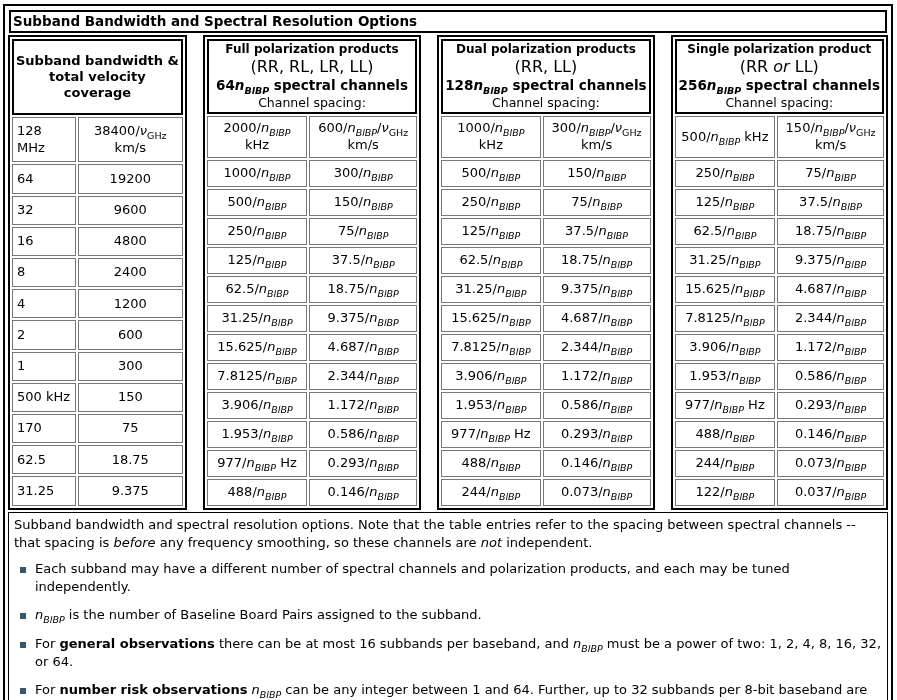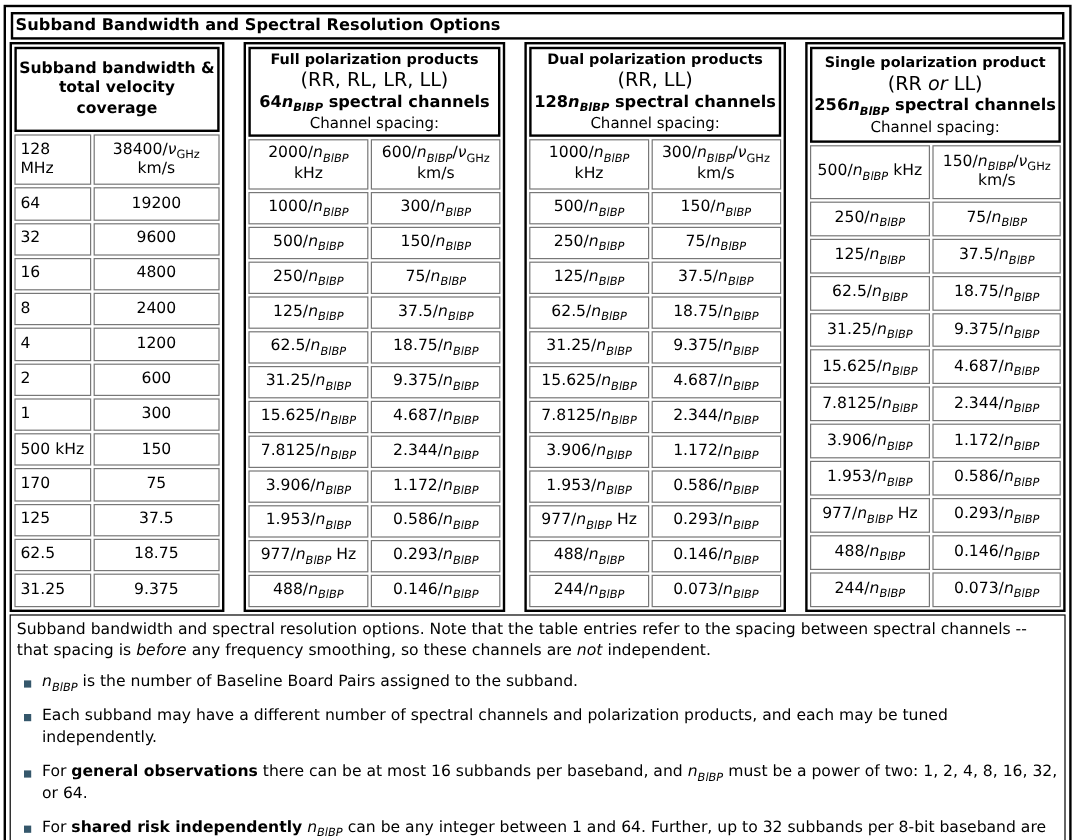--- a/index.html
+++ b/index.html
@@ -126,24 +126,20 @@
           </tr>
           <tr class="r-data">
             <td class="bw dotted">500 kHz</td>
             <td class="vel">150</td>
           </tr>
           <tr class="r-data">
             <td class="bw">170</td>
             <td class="vel">75</td>
           </tr>
           <tr class="r-data">
-            <td class="bw">125</td>
-            <td class="vel">37.5</td>
-          </tr>
-          <tr class="r-data">
             <td class="bw">62.5</td>
             <td class="vel">18.75</td>
           </tr>
           <tr class="r-data">
             <td class="bw">31.25</td>
             <td class="vel">9.375</td>
           </tr>
         </tbody>
       </table>
       <table class="grp">
@@ -337,37 +333,41 @@
             <td class="sp">0.293/<i>n</i><sub><i>BlBP</i></sub></td>
           </tr>
           <tr class="r-data">
             <td class="sp">488/<i>n</i><sub><i>BlBP</i></sub></td>
             <td class="sp">0.146/<i>n</i><sub><i>BlBP</i></sub></td>
           </tr>
           <tr class="r-data">
             <td class="sp">244/<i>n</i><sub><i>BlBP</i></sub></td>
             <td class="sp">0.073/<i>n</i><sub><i>BlBP</i></sub></td>
           </tr>
+          <tr class="r-data">
+            <td class="sp">122/<i>n</i><sub><i>BlBP</i></sub></td>
+            <td class="sp">0.037/<i>n</i><sub><i>BlBP</i></sub></td>
+          </tr>
         </tbody>
       </table>
     </div>
   <div class="notes-box">
     <p class="caption">Subband bandwidth and spectral resolution options. Note that the table entries refer to the spacing between spectral channels -- that spacing is <i>before</i> any frequency smoothing, so these channels are <i>not</i> independent.</p>
     <ul class="notes-list">
         <li>
           <span class="sq" style="background:#35576b"></span>
-          <span class="note-text"><i>n</i><sub><i>BlBP</i></sub> is the number of Baseline Board Pairs assigned to the subband.</span>
+          <span class="note-text">Each subband may have a different number of spectral channels and polarization products, and each may be tuned independently.</span>
         </li>
         <li>
           <span class="sq" style="background:#35576b"></span>
-          <span class="note-text">Each subband may have a different number of spectral channels and polarization products, and each may be tuned independently.</span>
+          <span class="note-text"><i>n</i><sub><i>BlBP</i></sub> is the number of Baseline Board Pairs assigned to the subband.</span>
         </li>
         <li>
           <span class="sq" style="background:#35576b"></span>
           <span class="note-text">For <b>general observations</b> there can be at most 16 subbands per baseband, and <i>n</i><sub><i>BlBP</i></sub> must be a power of two: 1, 2, 4, 8, 16, 32, or 64.</span>
         </li>
         <li>
           <span class="sq" style="background:#35576b"></span>
-          <span class="note-text">For <b>shared risk independently</b> <i>n</i><sub><i>BlBP</i></sub> can be any integer between 1 and 64. Further, up to 32 subbands per 8-bit baseband are available.</span>
+          <span class="note-text">For <b>number risk observations</b> <i>n</i><sub><i>BlBP</i></sub> can be any integer between 1 and 64. Further, up to 32 subbands per 8-bit baseband are available.</span>
         </li>
       </ul>
   </div>
 </div>
 
 </body></html>

